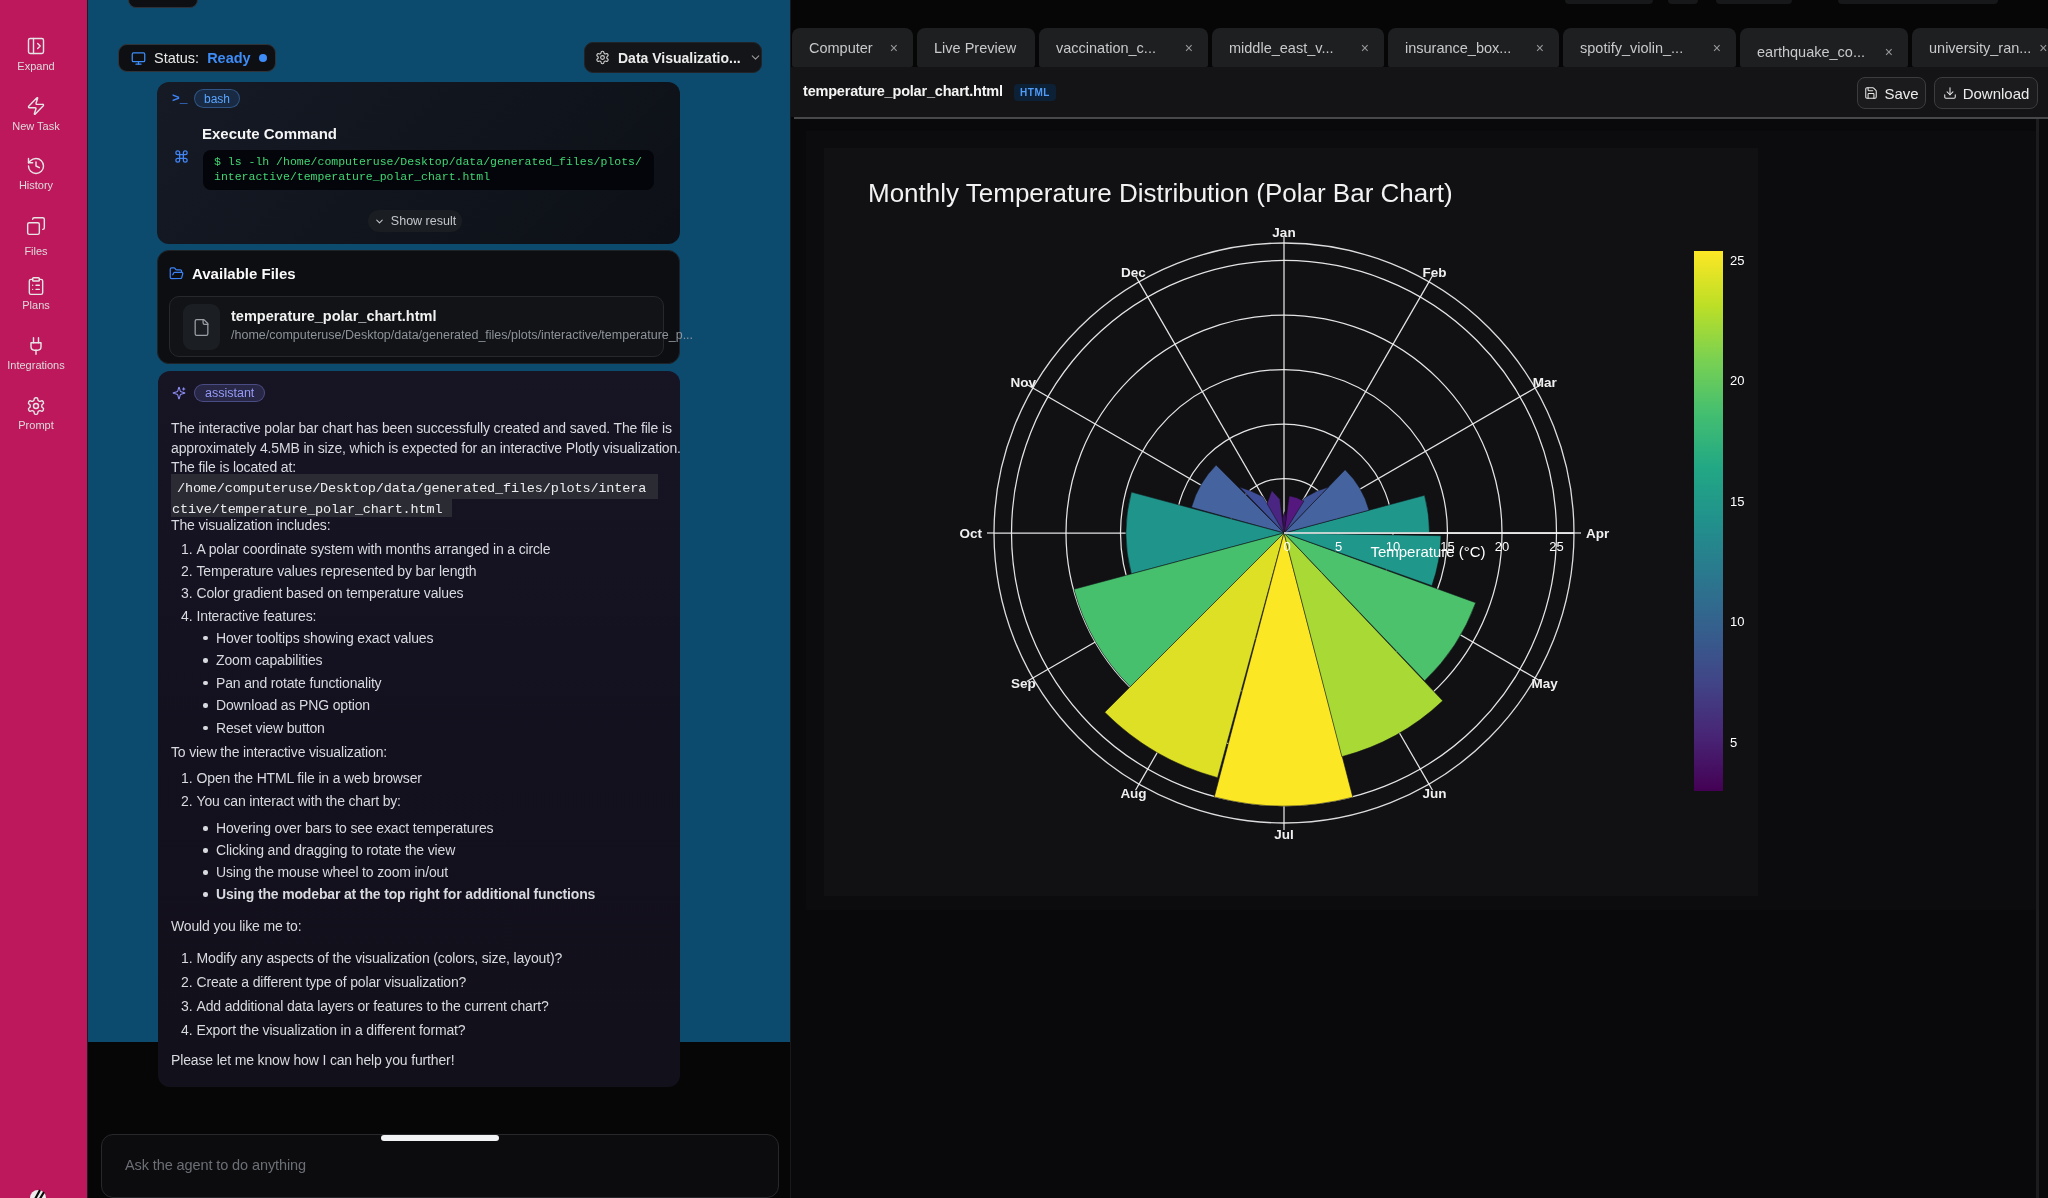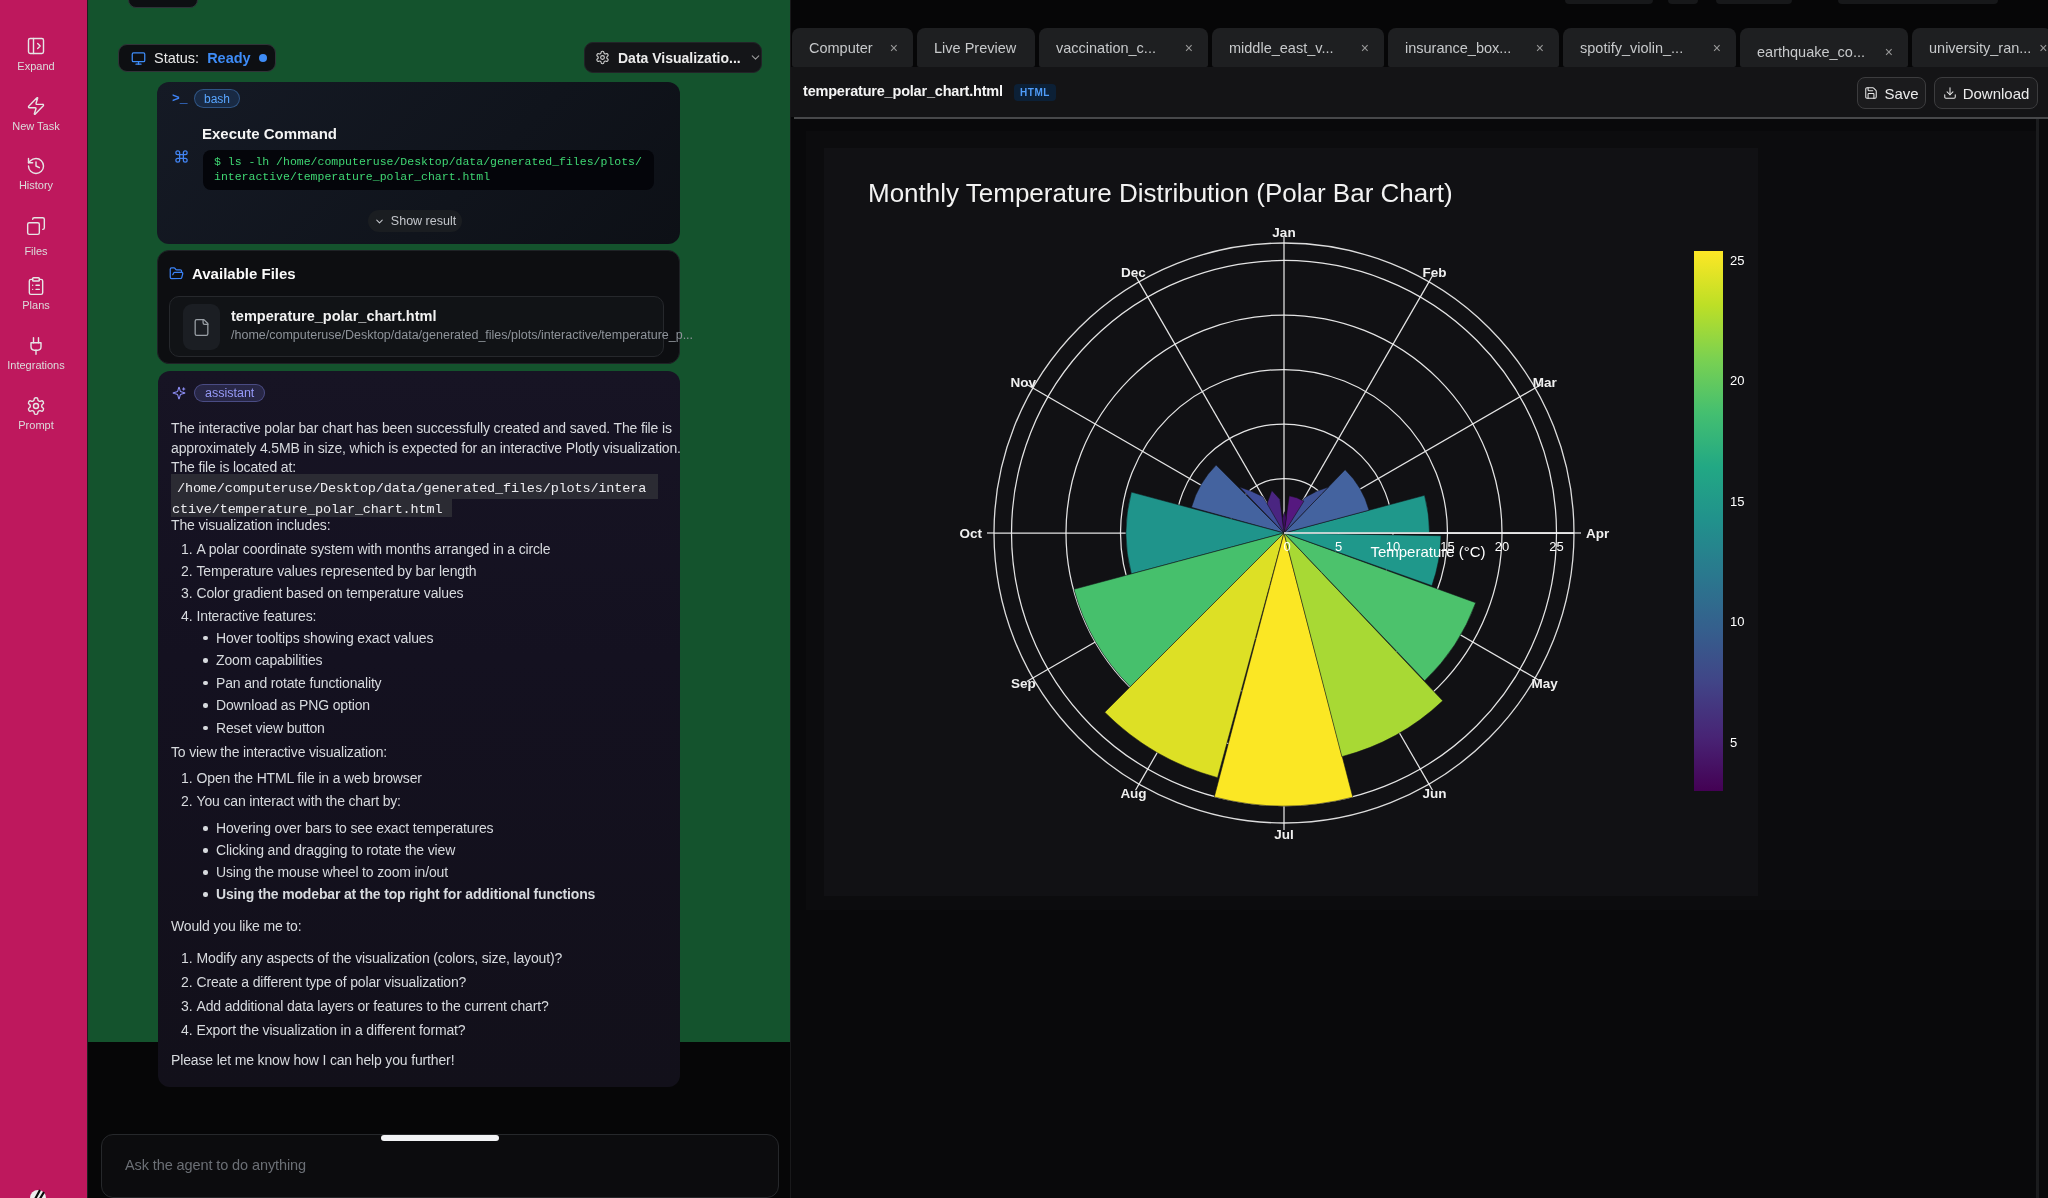--- a/index.html
+++ b/index.html
@@ -52,21 +52,21 @@
         <path d="M12.22 2h-.44a2 2 0 0 0-2 2v.18a2 2 0 0 1-1 1.73l-.43.25a2 2 0 0 1-2 0l-.15-.08a2 2 0 0 0-2.73.73l-.22.38a2 2 0 0 0 .73 2.73l.15.1a2 2 0 0 1 1 1.72v.51a2 2 0 0 1-1 1.74l-.15.09a2 2 0 0 0-.73 2.73l.22.38a2 2 0 0 0 2.73.73l.15-.08a2 2 0 0 1 2 0l.43.25a2 2 0 0 1 1 1.73V20a2 2 0 0 0 2 2h.44a2 2 0 0 0 2-2v-.18a2 2 0 0 1 1-1.73l.43-.25a2 2 0 0 1 2 0l.15.08a2 2 0 0 0 2.73-.73l.22-.39a2 2 0 0 0-.73-2.73l-.15-.08a2 2 0 0 1-1-1.74v-.5a2 2 0 0 1 1-1.74l.15-.09a2 2 0 0 0 .73-2.73l-.22-.38a2 2 0 0 0-2.73-.73l-.15.08a2 2 0 0 1-2 0l-.43-.25a2 2 0 0 1-1-1.73V4a2 2 0 0 0-2-2z"></path>
         <circle cx="12" cy="12" r="3"></circle>
       </svg></div>
     <div style="position:absolute;left:0;top:419px;width:72px;text-align:center;font-size:11px;color:#dcdcdc">Prompt</div>
     <svg style="position:absolute;left:29px;top:1189px" width="18" height="9" viewBox="0 0 18 9">
       <circle cx="9" cy="9" r="8" fill="#ededed"></circle>
       <path d="M5 12 11 1 M9 13 15 3" stroke="#0a0a0b" stroke-width="2.2"></path>
     </svg>
 </div>
 
-<div class="abs" style="left:88px;top:0;width:702px;height:1042px;background:#14532d">
+<div class="abs" style="left:88px;top:0;width:702px;height:1042px;background:#0c4a6e">
 
   <div class="abs" style="left:40px;top:-14px;width:70px;height:22px;border:1px solid #2e3238;border-radius:8px;background:#0d0f12"></div>
 
   <div class="abs" style="left:30px;top:44px;width:158px;height:28px;border:1px solid #303438;border-radius:9px;
        background:#0d0f12;display:flex;align-items:center;padding:0 12px;gap:8px">
     <span style="display:inline-flex">
         <svg width="15" height="15" viewBox="0 0 24 24" fill="none" stroke="#3E8CF7" stroke-width="2" stroke-linecap="round" stroke-linejoin="round">
           <rect x="2" y="3" width="20" height="14" rx="2"></rect>
           <path d="M8 21h8"></path>
           <path d="M12 17v4"></path>

